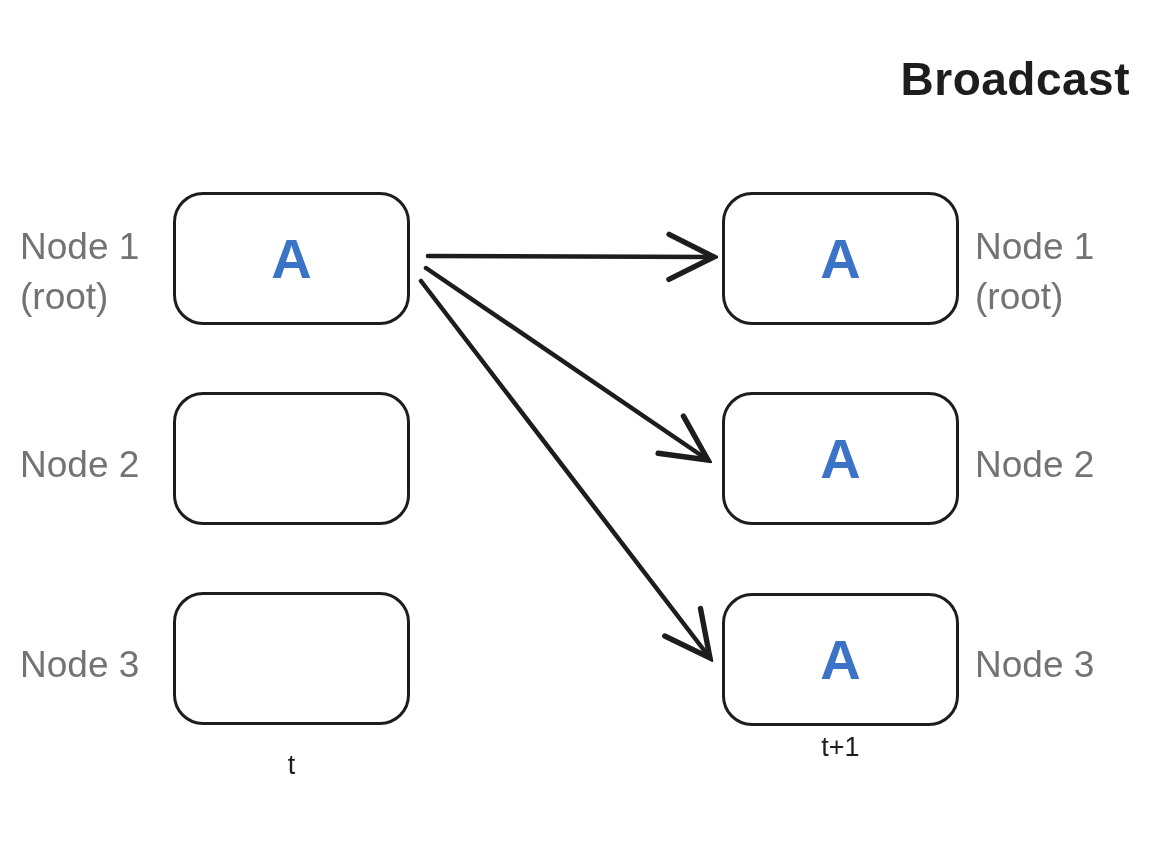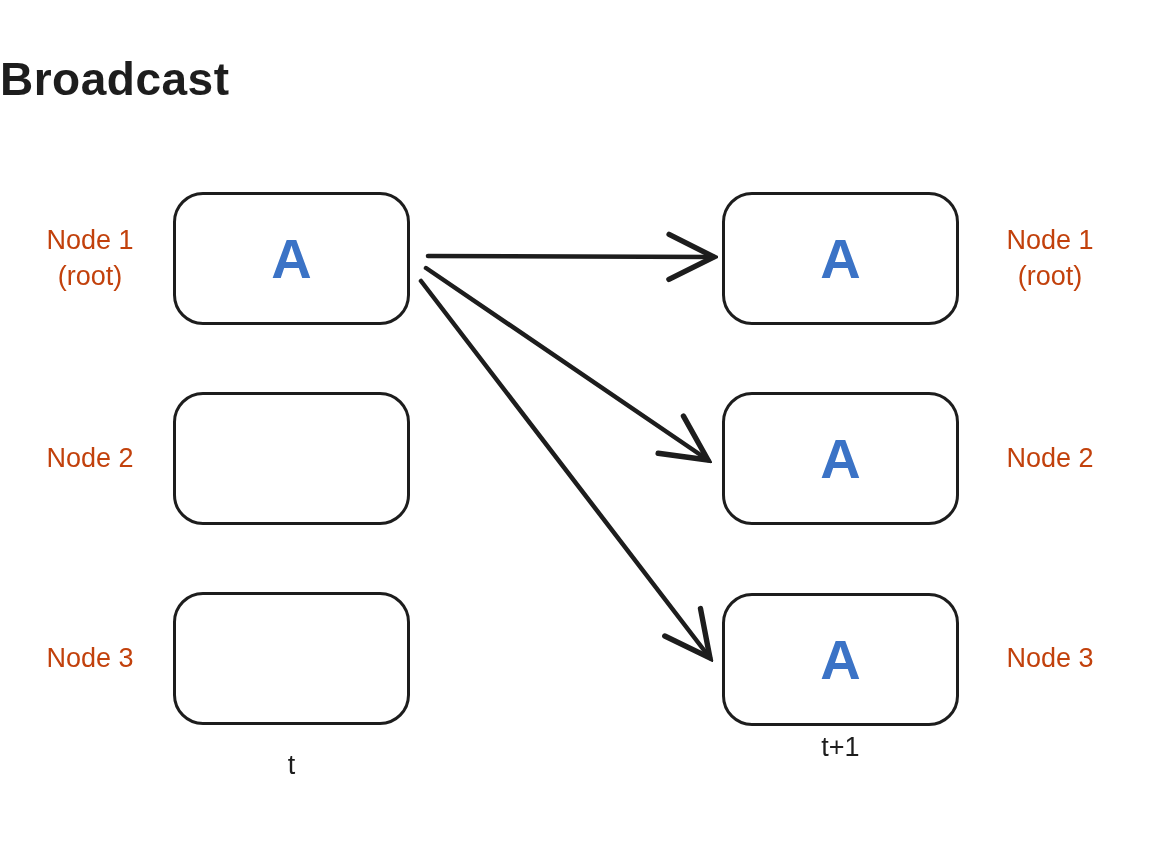--- a/index.html
+++ b/index.html
@@ -13,21 +13,21 @@
     width: 1174px;
     height: 864px;
     background: #ffffff;
     overflow: hidden;
   }
   .title {
     position: absolute;
     left: 0;
     top: 52px;
     width: 1130px;
-    text-align: left;
+    text-align: right;
     font-size: 46px;
     font-weight: 600;
     color: #1d1d1d;
     letter-spacing: 0.5px;
   }
   .node-box {
     position: absolute;
     width: 237px;
     height: 133px;
     border: 3.5px solid #1d1d1d;
@@ -39,23 +39,23 @@
     box-sizing: border-box;
   }
   .node-value {
     font-size: 56px;
     font-weight: 600;
     color: #3b73c6;
     line-height: 1;
   }
   .node-label {
     position: absolute;
-    font-size: 27px;
-    color: #c2410c;
-    text-align: center;
+    font-size: 37px;
+    color: #737373;
+    text-align: left;
     line-height: 1.35;
   }
   .label-left  { left: 20px;  width: 140px; }
   .label-right { left: 975px; width: 150px; }
   .time-label {
     position: absolute;
     width: 237px;
     text-align: center;
     font-size: 27px;
     color: #1d1d1d;

